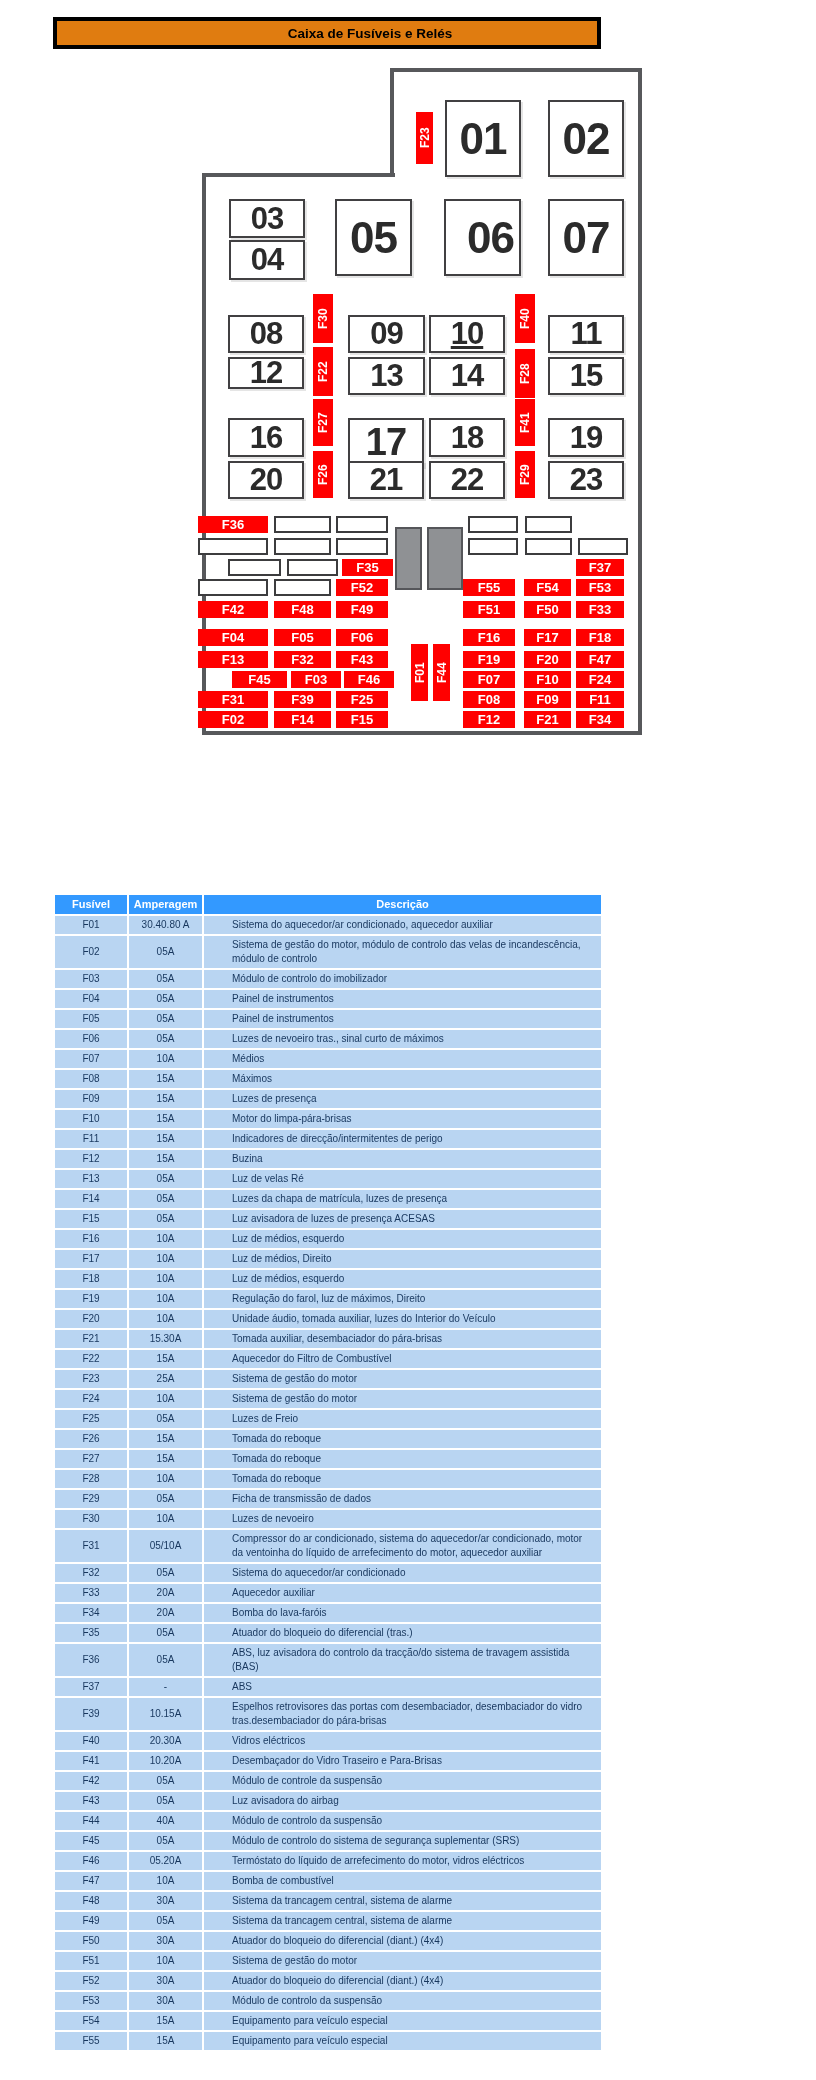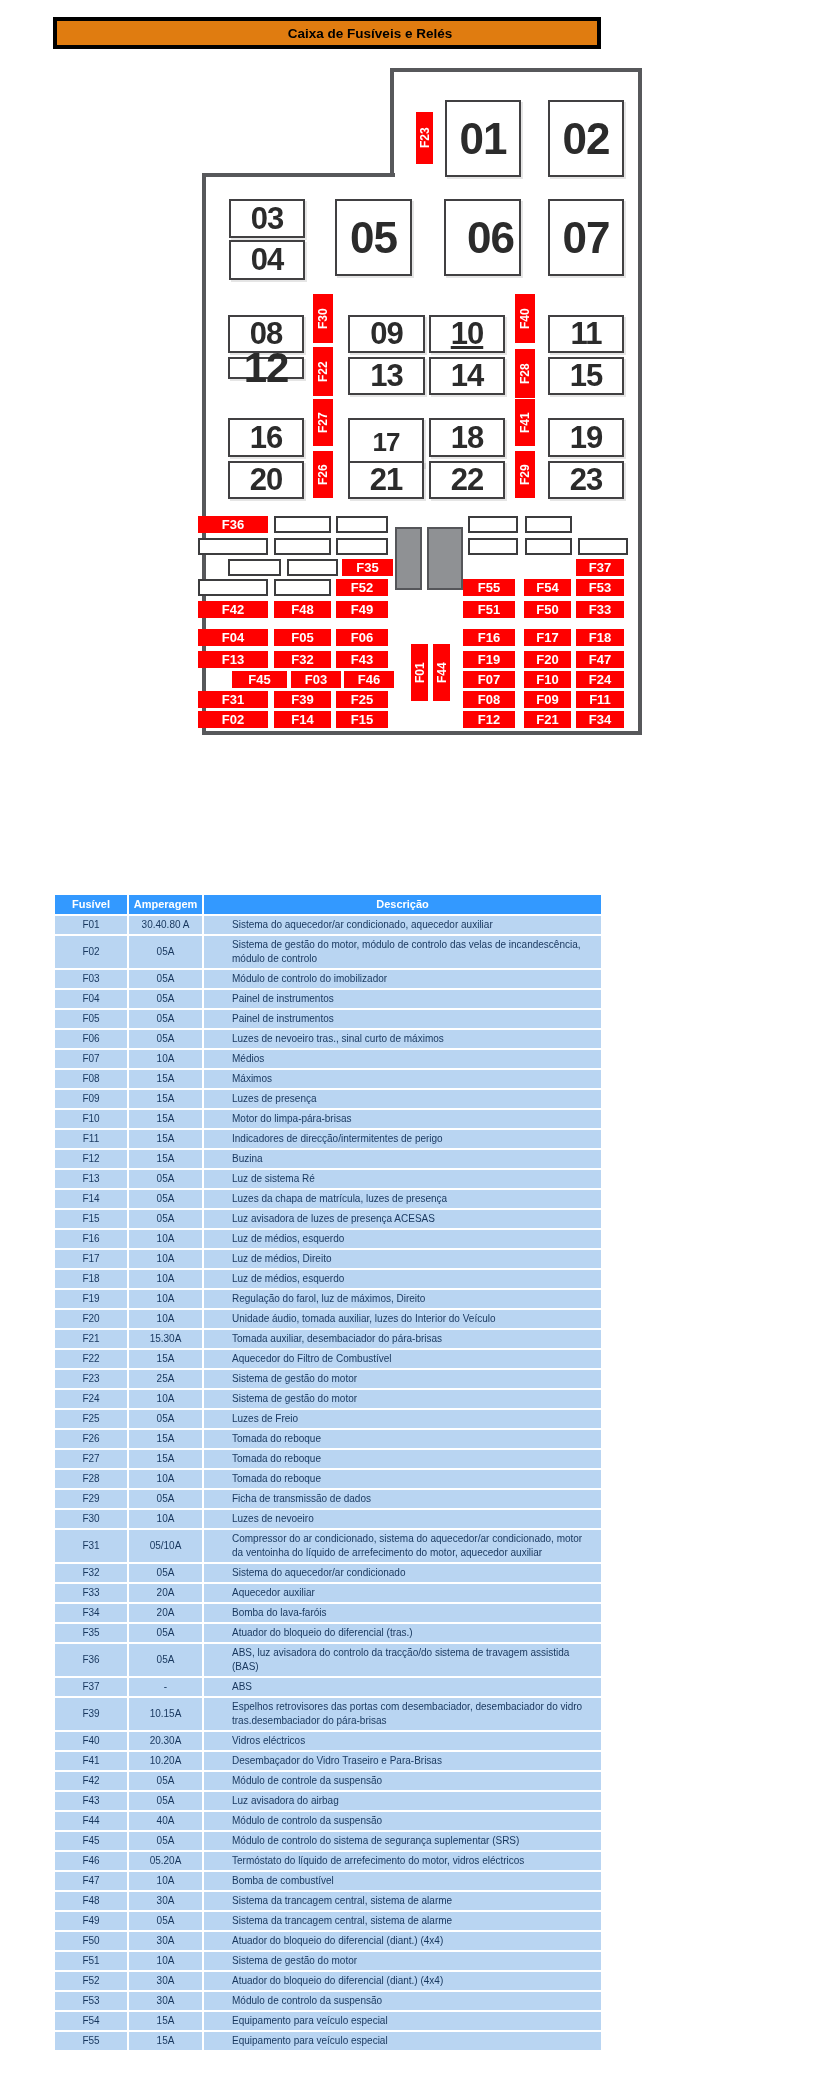--- a/index.html
+++ b/index.html
@@ -55,26 +55,26 @@
         <div class="d-num" style="left: 528px; top: 100px; width: 76px; height: 77px; font-size: 44px;">02</div>
         <div class="d-num" style="left: 209px; top: 199px; width: 76px; height: 39px; font-size: 31px;">03</div>
         <div class="d-num" style="left: 209px; top: 240px; width: 76px; height: 40px; font-size: 31px;">04</div>
         <div class="d-num" style="left: 315px; top: 199px; width: 77px; height: 77px; font-size: 44px;">05</div>
         <div class="d-num" style="left: 424px; top: 199px; width: 77px; height: 77px; font-size: 44px; padding-left: 16px;">06</div>
         <div class="d-num" style="left: 528px; top: 199px; width: 76px; height: 77px; font-size: 44px;">07</div>
         <div class="d-num" style="left: 208px; top: 315px; width: 76px; height: 38px; font-size: 31px;">08</div>
         <div class="d-num" style="left: 328px; top: 315px; width: 77px; height: 38px; font-size: 31px;">09</div>
         <div class="d-num" style="left: 409px; top: 315px; width: 76px; height: 38px; font-size: 31px; text-decoration: underline;">10</div>
         <div class="d-num" style="left: 528px; top: 315px; width: 76px; height: 38px; font-size: 31px;">11</div>
-        <div class="d-num" style="left: 208px; top: 357px; width: 76px; height: 22px; font-size: 42px;">12</div>
+        <div class="d-num" style="left: 208px; top: 357px; width: 76px; height: 32px; font-size: 31px;">12</div>
         <div class="d-num" style="left: 328px; top: 357px; width: 77px; height: 38px; font-size: 31px;">13</div>
         <div class="d-num" style="left: 409px; top: 357px; width: 76px; height: 38px; font-size: 31px;">14</div>
         <div class="d-num" style="left: 528px; top: 357px; width: 76px; height: 38px; font-size: 31px;">15</div>
         <div class="d-num" style="left: 208px; top: 418px; width: 76px; height: 39px; font-size: 31px;">16</div>
-        <div class="d-num" style="left: 328px; top: 418px; width: 76px; height: 49px; font-size: 26px;">17</div>
+        <div class="d-num" style="left: 328px; top: 418px; width: 76px; height: 49px; font-size: 38px;">17</div>
         <div class="d-num" style="left: 409px; top: 418px; width: 76px; height: 39px; font-size: 31px;">18</div>
         <div class="d-num" style="left: 528px; top: 418px; width: 76px; height: 39px; font-size: 31px;">19</div>
         <div class="d-num" style="left: 208px; top: 461px; width: 76px; height: 38px; font-size: 31px;">20</div>
         <div class="d-num" style="left: 328px; top: 461px; width: 76px; height: 38px; font-size: 31px;">21</div>
         <div class="d-num" style="left: 409px; top: 461px; width: 76px; height: 38px; font-size: 31px;">22</div>
         <div class="d-num" style="left: 528px; top: 461px; width: 76px; height: 38px; font-size: 31px;">23</div>
         <div class="d-fv" style="left: 396px; top: 112px; width: 17px; height: 52px;">F23</div>
         <div class="d-fv" style="left: 293px; top: 294px; width: 20px; height: 49px;">F30</div>
         <div class="d-fv" style="left: 293px; top: 347px; width: 20px; height: 49px;">F22</div>
         <div class="d-fv" style="left: 495px; top: 294px; width: 20px; height: 49px;">F40</div>
@@ -230,21 +230,21 @@
 
         <tr>
           <td class="c-fuse">F12</td>
           <td class="c-amp">15A</td>
           <td class="c-desc">Buzina</td>
         </tr>
 
         <tr>
           <td class="c-fuse">F13</td>
           <td class="c-amp">05A</td>
-          <td class="c-desc">Luz de sistema Ré</td>
+          <td class="c-desc">Luz de velas Ré</td>
         </tr>
 
         <tr>
           <td class="c-fuse">F14</td>
           <td class="c-amp">05A</td>
           <td class="c-desc">Luzes da chapa de matrícula, luzes de presença</td>
         </tr>
 
         <tr>
           <td class="c-fuse">F15</td>

